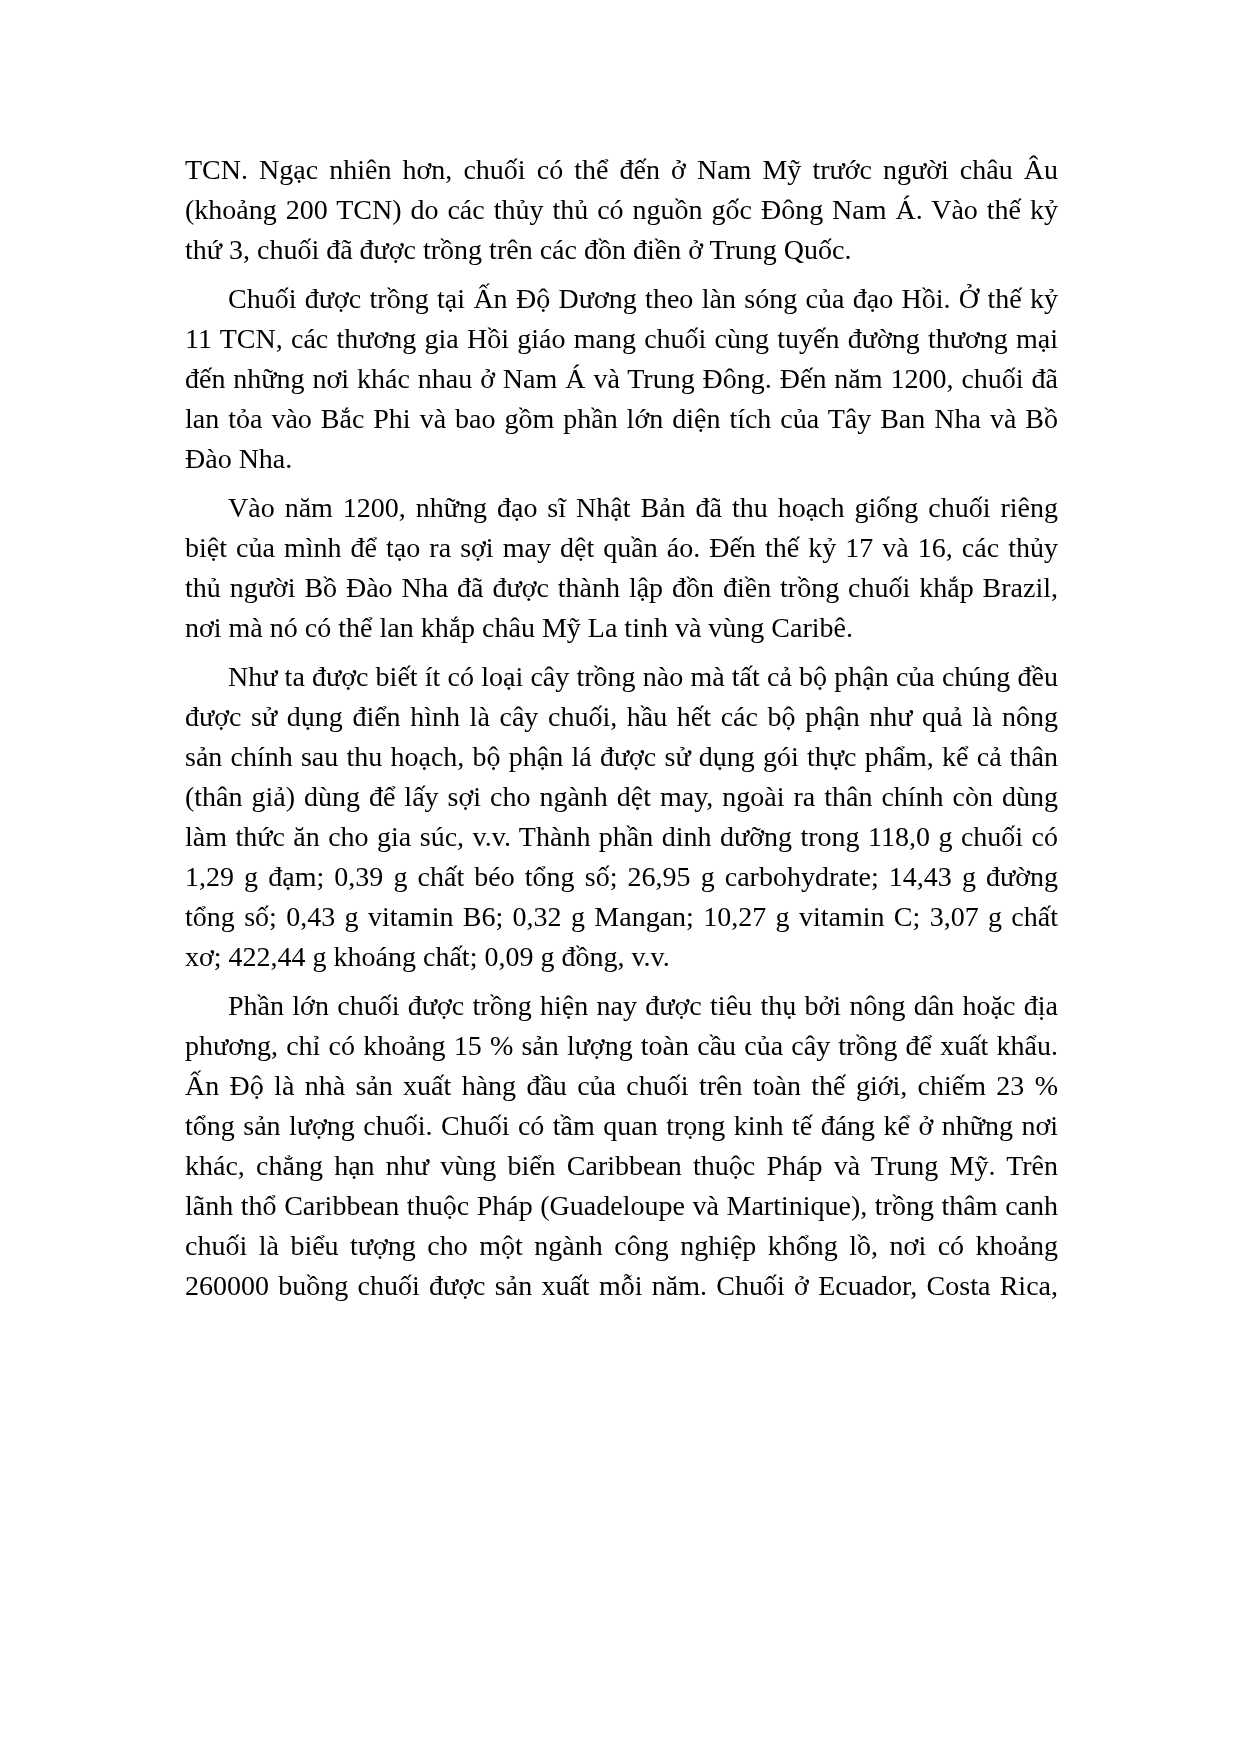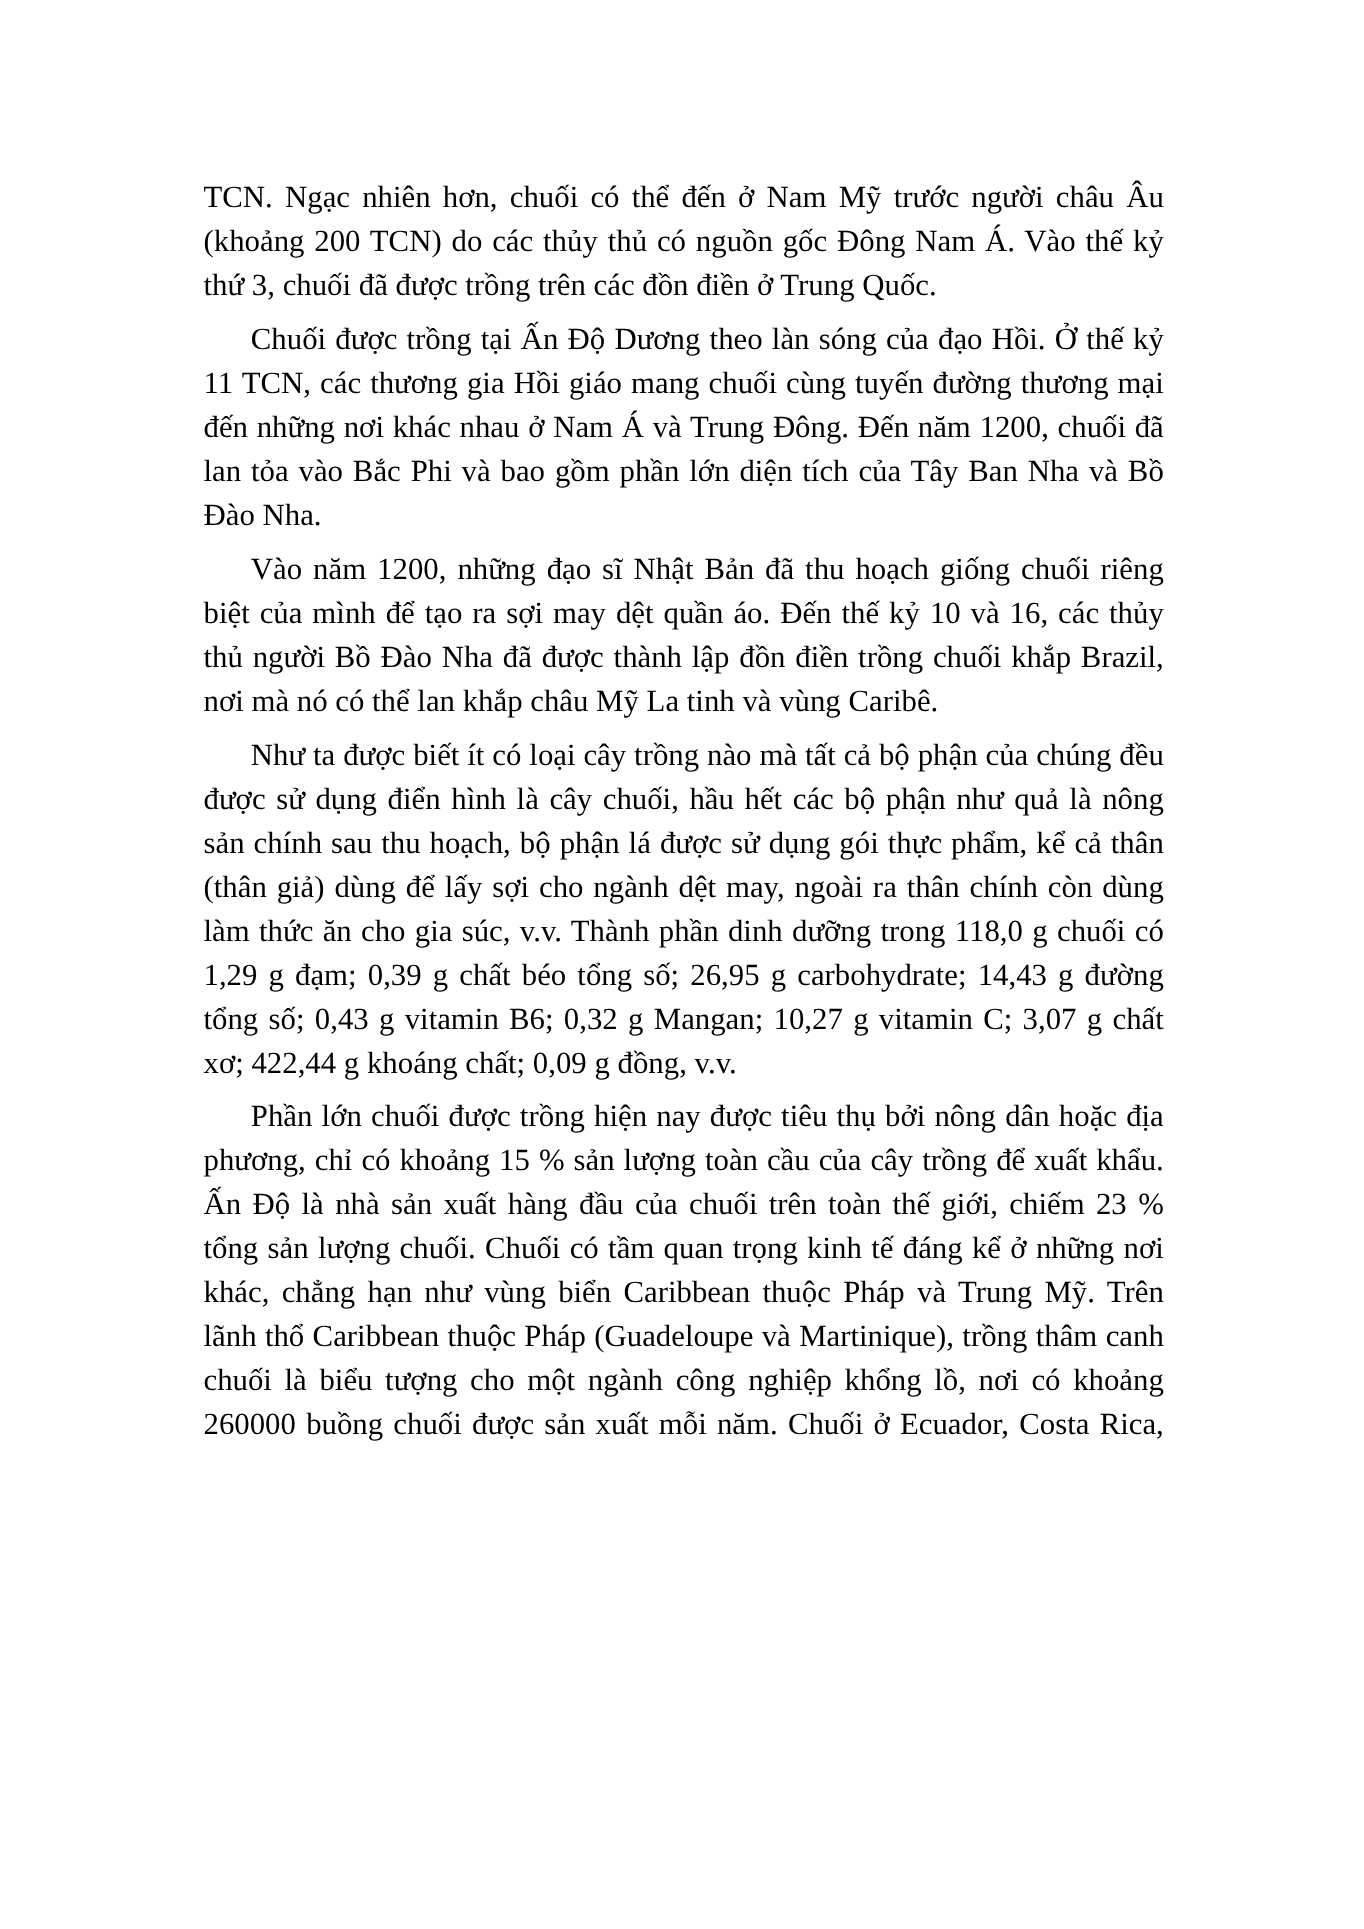--- a/index.html
+++ b/index.html
@@ -8,21 +8,20 @@
     background: #ffffff;
   }
   .page {
     position: relative;
     width: 1240px;
     height: 1308px;
     background: #ffffff;
     overflow: hidden;
     font-family: "Liberation Serif", "DejaVu Serif", serif;
     color: #000000;
-    margin-top: 10px;
   }
   .text-block {
     position: absolute;
     left: 185px;
     top: 150px;
     width: 873px;
     text-align: justify;
     font-size: 28px;
     line-height: 40px;
   }
@@ -43,19 +42,19 @@
     line-height: 40px;
   }
 </style>
 </head>
 <body>
 
 <div class="page">
   <div class="text-block">
     <p class="para first">TCN. Ngạc nhiên hơn, chuối có thể đến ở Nam Mỹ trước người châu Âu (khoảng 200 TCN) do các thủy thủ có nguồn gốc Đông Nam Á. Vào thế kỷ thứ 3, chuối đã được trồng trên các đồn điền ở Trung Quốc.</p>
     <p class="para">Chuối được trồng tại Ấn Độ Dương theo làn sóng của đạo Hồi. Ở thế kỷ 11 TCN, các thương gia Hồi giáo mang chuối cùng tuyến đường thương mại đến những nơi khác nhau ở Nam Á và Trung Đông. Đến năm 1200, chuối đã lan tỏa vào Bắc Phi và bao gồm phần lớn diện tích của Tây Ban Nha và Bồ Đào Nha.</p>
-    <p class="para">Vào năm 1200, những đạo sĩ Nhật Bản đã thu hoạch giống chuối riêng biệt của mình để tạo ra sợi may dệt quần áo. Đến thế kỷ 10 và 16, các thủy thủ người Bồ Đào Nha đã được thành lập đồn điền trồng chuối khắp Brazil, nơi mà nó có thể lan khắp châu Mỹ La tinh và vùng Caribê.</p>
+    <p class="para">Vào năm 1200, những đạo sĩ Nhật Bản đã thu hoạch giống chuối riêng biệt của mình để tạo ra sợi may dệt quần áo. Đến thế kỷ 17 và 16, các thủy thủ người Bồ Đào Nha đã được thành lập đồn điền trồng chuối khắp Brazil, nơi mà nó có thể lan khắp châu Mỹ La tinh và vùng Caribê.</p>
     <p class="para">Như ta được biết ít có loại cây trồng nào mà tất cả bộ phận của chúng đều được sử dụng điển hình là cây chuối, hầu hết các bộ phận như quả là nông sản chính sau thu hoạch, bộ phận lá được sử dụng gói thực phẩm, kể cả thân (thân giả) dùng để lấy sợi cho ngành dệt may, ngoài ra thân chính còn dùng làm thức ăn cho gia súc, v.v. Thành phần dinh dưỡng trong 118,0 g chuối có 1,29 g đạm; 0,39 g chất béo tổng số; 26,95 g carbohydrate; 14,43 g đường tổng số; 0,43 g vitamin B6; 0,32 g Mangan; 10,27 g vitamin C; 3,07 g chất xơ; 422,44 g khoáng chất; 0,09 g đồng, v.v.</p>
     <p class="para">Phần lớn chuối được trồng hiện nay được tiêu thụ bởi nông dân hoặc địa phương, chỉ có khoảng 15 % sản lượng toàn cầu của cây trồng để xuất khẩu. Ấn Độ là nhà sản xuất hàng đầu của chuối trên toàn thế giới, chiếm 23 % tổng sản lượng chuối. Chuối có tầm quan trọng kinh tế đáng kể ở những nơi khác, chẳng hạn như vùng biển Caribbean thuộc Pháp và Trung Mỹ. Trên lãnh thổ Caribbean thuộc Pháp (Guadeloupe và Martinique), trồng thâm canh chuối là biểu tượng cho một ngành công nghiệp khổng lồ, nơi có khoảng 260000 buồng chuối được sản xuất mỗi năm. Chuối ở Ecuador, Costa Rica, Philippine và Colombia chiếm hai phần ba trong số các loại cây trồng xuất khẩu [20].</p>
   </div>
 
   <div class="page-number">6</div>
 </div>
 
 </body></html>

